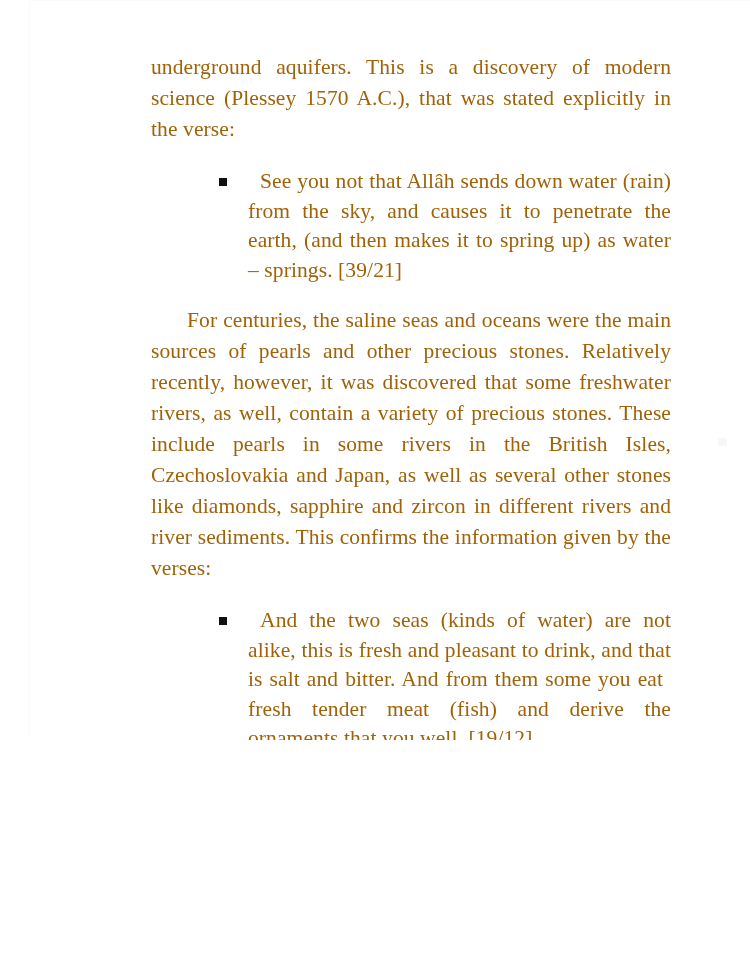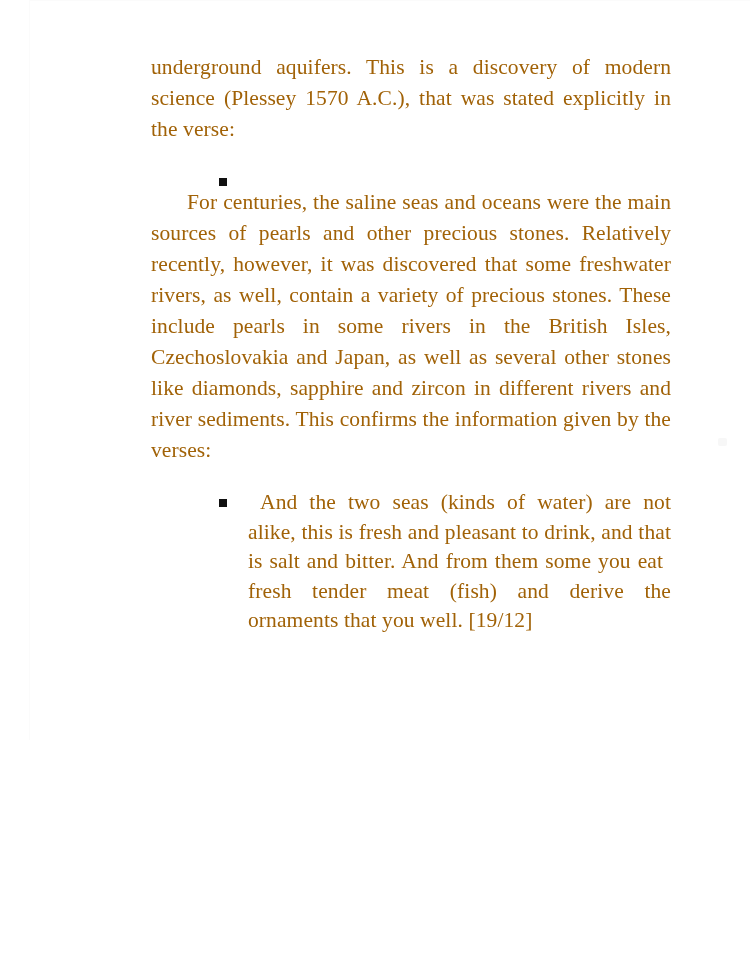--- a/index.html
+++ b/index.html
@@ -106,20 +106,21 @@
   <div class="speck"></div>
 
   <div class="text-column">
 
     <p class="body-para">underground aquifers. This is a discovery of modern science (Plessey 1570 A.C.), that was stated explicitly in the verse:</p>
 
     <div class="gap-before-quote"></div>
 
     <div class="quote-block">
       <span class="quote-bullet"></span>
+      <p class="quote-text"><span class="firstline-indent"></span><span>See you not that Allâh sends down water (rain) from the sky, and causes it to penetrate the earth, (and then makes it to spring up) as water – springs.</span> <span class="ref">[39/21]</span></p>
     </div>
 
     <div class="gap-after-quote"></div>
 
     <p class="body-para indent">For centuries, the saline seas and oceans were the main sources of pearls and other precious stones. Relatively recently, however, it was discovered that some freshwater rivers, as well, contain a variety of precious stones. These include pearls in some rivers in the British Isles, Czechoslovakia and Japan, as well as several other stones like diamonds, sapphire and zircon in different rivers and river sediments. This confirms the information given by the verses:</p>
 
     <div class="gap-before-quote"></div>
 
     <div class="quote-block">
       <span class="quote-bullet"></span>

